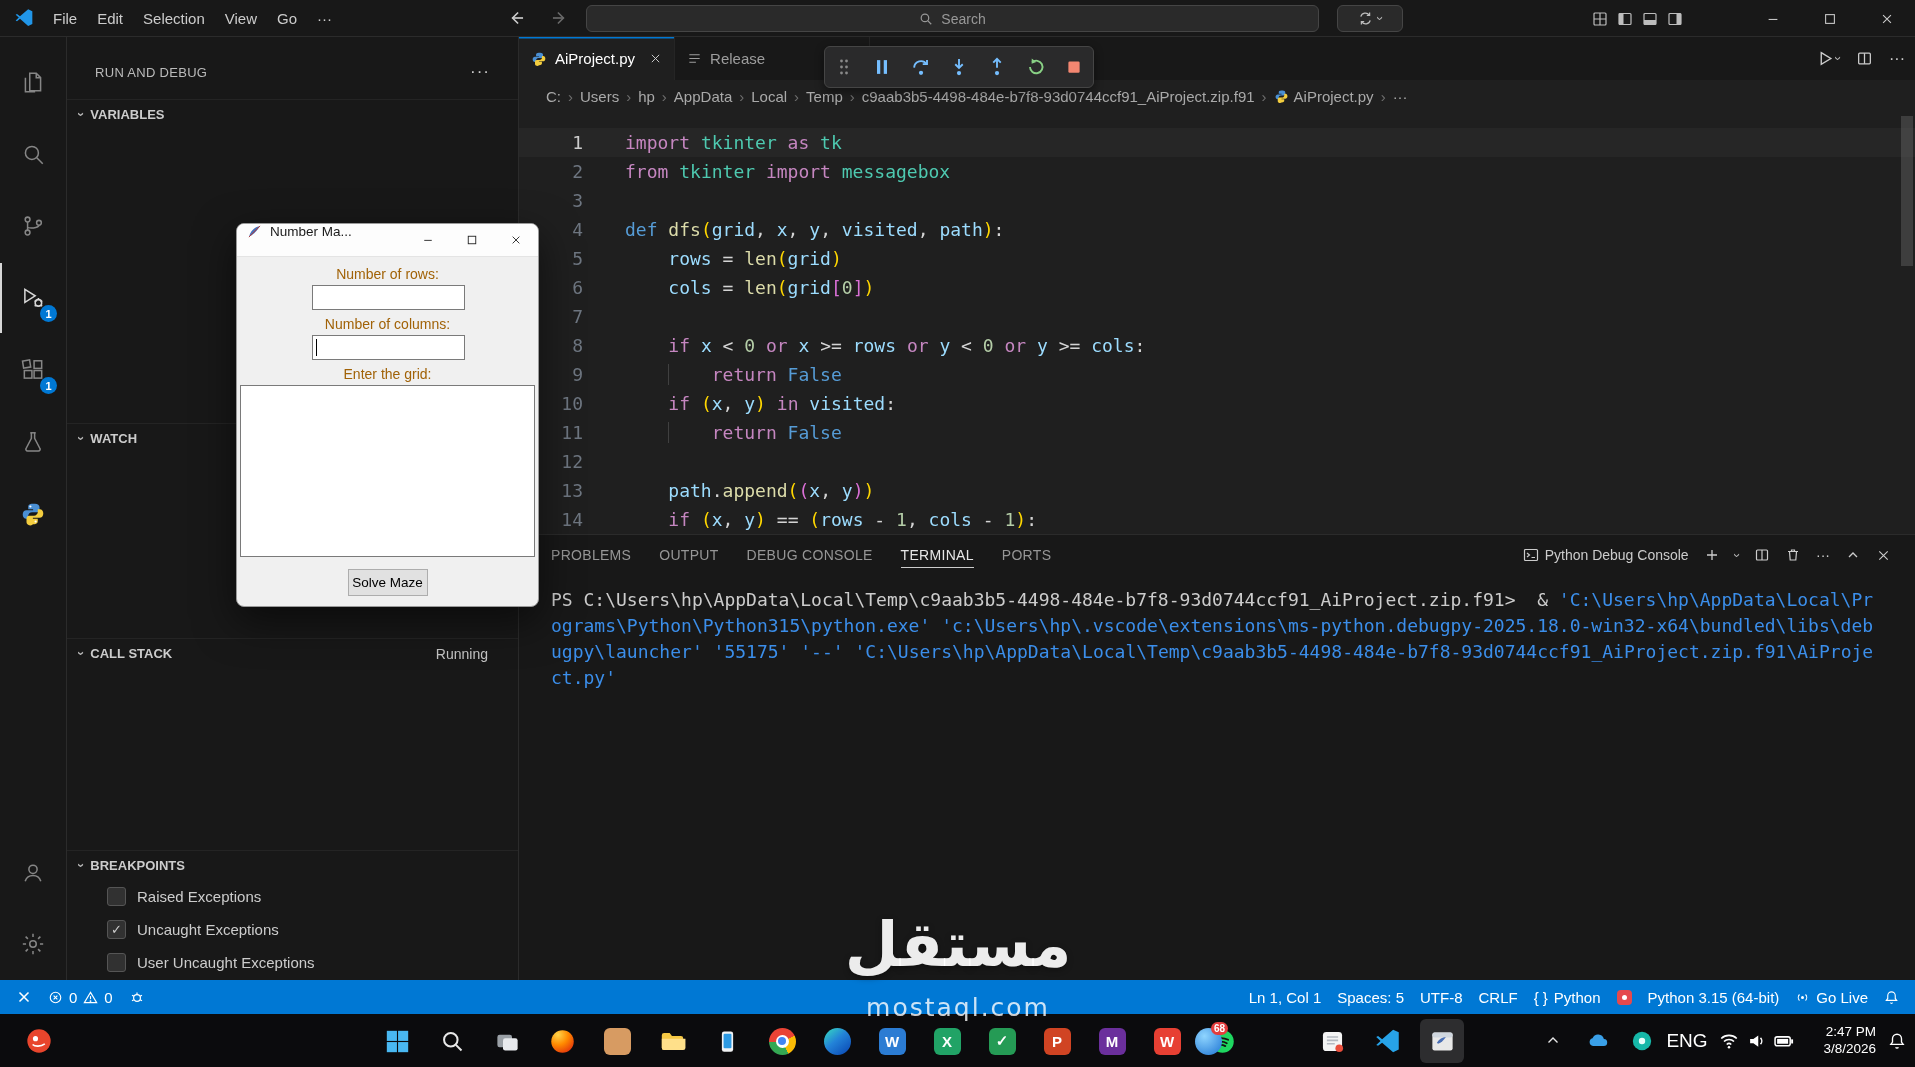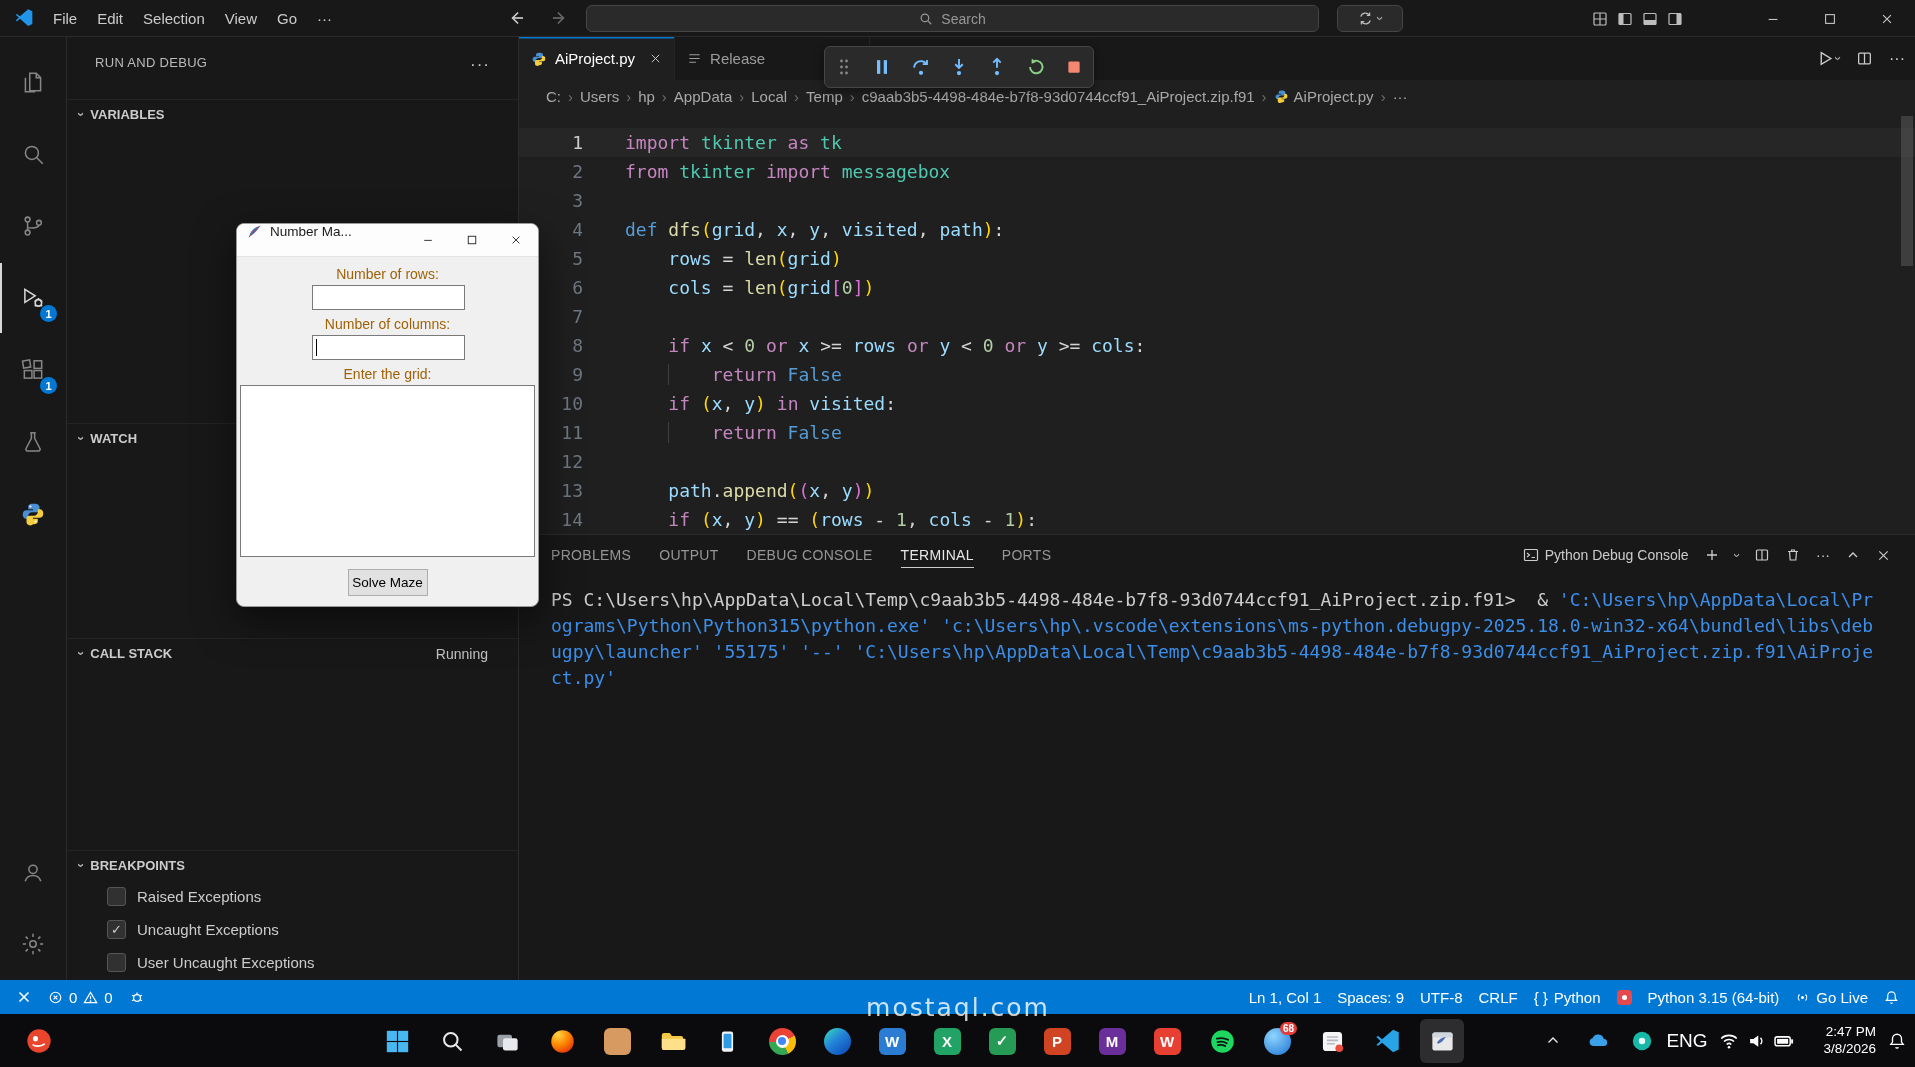--- a/index.html
+++ b/index.html
@@ -31,21 +31,21 @@
 
   
   .activitybar{width:67px;background:#181818;border-right:1px solid #2b2b2b;position:relative;flex-shrink:0}
   .ab-item{position:absolute;left:0;width:66px;height:70px;display:flex;align-items:center;justify-content:center;color:#868686}
   .ab-item.active{color:#d7d7d7;box-shadow:inset 2px 0 0 #d7d7d7}
   .ab-badge{position:absolute;right:9px;bottom:11px;min-width:17px;height:17px;padding:0 2px;border-radius:9px;
     background:#0078d4;color:#fff;font-size:11px;font-weight:700;display:flex;align-items:center;justify-content:center}
 
   
   .sidebar{width:452px;background:#181818;border-right:1px solid #2b2b2b;position:relative;flex-shrink:0}
-  .sb-header{position:absolute;top:18px;left:0;right:8px;height:34px;display:flex;
+  .sb-header{position:absolute;top:18px;left:0;right:8px;height:34px;display:flex;align-items:center;
     padding:0 20px 0 28px;font-size:13px;color:#bbbbbb;letter-spacing:.3px}
   .sb-more{margin-left:auto;font-size:17px;color:#cccccc;letter-spacing:1px}
   .sb-section{position:absolute;left:0;right:0;height:30px;display:flex;align-items:center;gap:7px;
     padding-left:12px;font-size:13px;font-weight:700;color:#cccccc;border-top:1px solid #242424;background:#181818}
   .sec-variables{top:62px}.sec-watch{top:386px}.sec-callstack{top:601px}.sec-breakpoints{top:813px}
   .cs-status{margin-left:auto;margin-right:30px;font-weight:400;font-size:14px;color:#c5c5c5}
   .bp-row{position:absolute;left:0;right:0;height:33px;display:flex;align-items:center;padding-left:40px;gap:11px;
     font-size:15px;color:#cccccc;background:#181818}
   .bp-check{width:19px;height:19px;background:#313131;border:1px solid #555;border-radius:3px;
     display:flex;align-items:center;justify-content:center;font-size:13px;color:#cccccc}
@@ -552,21 +552,21 @@
       <span>0</span>
     </div>
     <div class="sb-item">
       <svg width="16" height="16" viewBox="0 0 16 16" fill="none" stroke="#fff" stroke-width="1.2">
           <circle cx="8" cy="9" r="3.4"></circle>
           <path d="M8 5.6V3.6M4.9 7.2l-1.9-1M11.1 7.2l1.9-1M4.9 10.8l-1.9 1M11.1 10.8l1.9 1"></path>
         </svg>
     </div>
     <div class="sb-right">
       <div class="sb-item">Ln 1, Col 1</div>
-      <div class="sb-item">Spaces: 9</div>
+      <div class="sb-item">Spaces: 5</div>
       <div class="sb-item">UTF-8</div>
       <div class="sb-item">CRLF</div>
       <div class="sb-item">
         <span>{ }</span>
         <span>Python</span>
       </div>
       <div class="sb-item">
           <span class="red-dot-ico"></span>
         </div>
       <div class="sb-item">Python 3.15 (64-bit)</div>
@@ -669,21 +669,21 @@
         </div>
         <div class="tb-app" style="left: 1145px;">
           <span class="tb-tile" style="background: rgb(231, 64, 51);">W</span>
         </div>
         <div class="tb-app" style="left: 1200px;">
           <svg viewBox="0 0 24 24">
             <circle cx="12" cy="12" r="10" fill="#1ed760"></circle>
             <path d="M7 9.5c3.5-1 7-.6 10 1M7.5 12.5c3-.8 6-.4 8.3 1M8 15.3c2.3-.6 4.6-.3 6.5.8" stroke="#121212" stroke-width="1.6" fill="none" stroke-linecap="round"></path>
           </svg>
         </div>
-        <div class="tb-app" style="left: 1255px;">
+        <div class="tb-app" style="left: 1186px;">
           <span class="bapp-ico"></span>
           <span class="tb-badge">68</span>
         </div>
         <div class="tb-app" style="left: 1310px;">
           <svg viewBox="0 0 24 24">
             <rect x="3.5" y="3.5" width="17" height="17" rx="3" fill="#f5f5f5"></rect>
             <path d="M7 8h10M7 11h10M7 14h7" stroke="#b5bac1" stroke-width="1.4"></path>
             <circle cx="18" cy="18" r="3.4" fill="#e94e3c"></circle>
           </svg>
         </div>
@@ -832,14 +832,15 @@
       <div class="dlg-label lbl-rows">Number of rows:</div>
       <div class="dlg-inwrap inp-rows"><input class="dlg-input" value="" style=""></div>
       <div class="dlg-label lbl-cols">Number of columns:</div>
       <div class="dlg-inwrap inp-cols"><input class="dlg-input" value="" style=""><span class="dlg-caret"></span></div>
       <div class="dlg-label lbl-grid">Enter the grid:</div>
       <textarea class="dlg-grid" style=""></textarea>
       <button class="solve-btn">Solve Maze</button>
     </div>
   </div>
 
+  <div class="watermark wm-ar">مستقل</div>
   <div class="watermark wm-en">mostaql.com</div>
 </div>
 
 </body></html>

